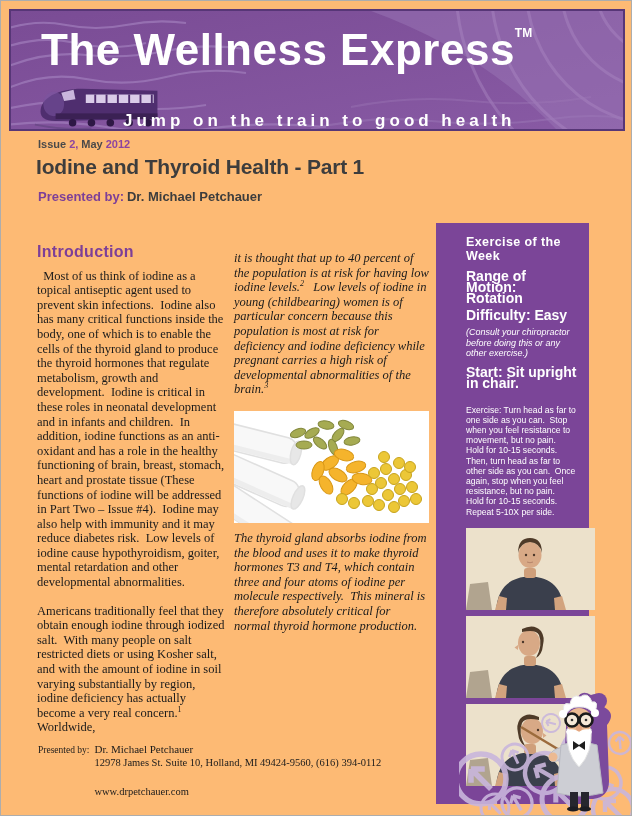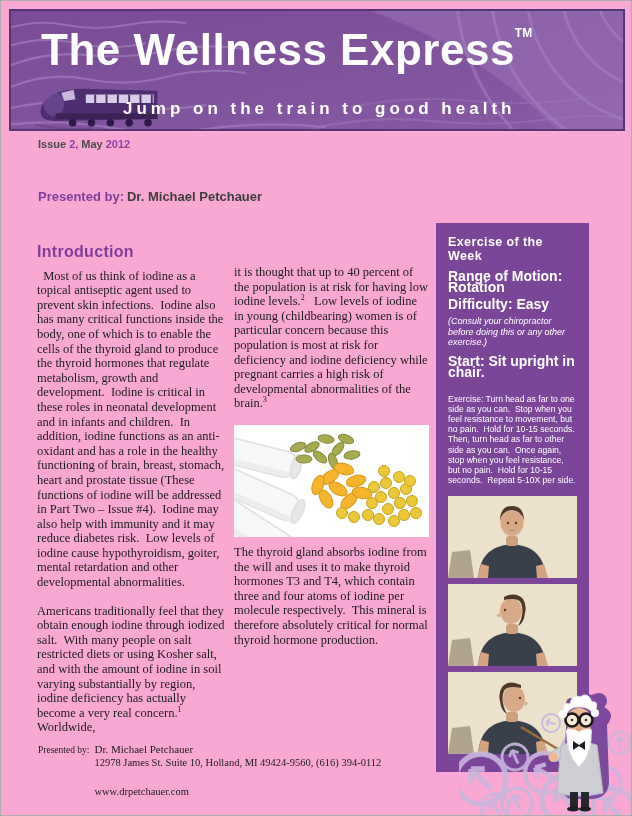--- a/index.html
+++ b/index.html
@@ -1,50 +1,50 @@
 <!DOCTYPE html>
 <html><head>
 <meta charset="utf-8">
 <style>
   html,body{margin:0;padding:0;background:#888;}
-  .page{position:relative;width:630px;height:814px;background:#f9a8d4;border:1px solid #adadad;
+  .page{position:relative;width:630px;height:814px;background:#fdba74;border:1px solid #adadad;
         overflow:hidden;font-family:"Liberation Sans",sans-serif;box-shadow:0 2px 2px rgba(0,0,0,.3);}
   
   .masthead{position:absolute;left:8px;top:8px;width:612px;height:118px;border:2px solid #573677;
             overflow:hidden;background:#7e5299;}
   .mast-bg{position:absolute;left:0;top:0;width:100%;height:100%;}
   .mast-title{position:absolute;left:30px;top:14px;color:#fff;font-size:44px;font-weight:bold;
               letter-spacing:.5px;white-space:nowrap;}
   .mast-title .tm{font-size:12px;vertical-align:28px;font-weight:bold;letter-spacing:0;}
-  .mast-tagline{position:absolute;left:112px;top:88px;color:#fff;font-size:17px;font-weight:bold;
+  .mast-tagline{position:absolute;left:112px;top:100px;color:#fff;font-size:17px;font-weight:bold;
                 letter-spacing:4px;white-space:nowrap;}
   .train{position:absolute;left:22px;top:64px;width:132px;height:56px;}
   
   .issue-line{position:absolute;left:37px;top:137px;font-size:11px;font-weight:bold;color:#4a4a4a;}
   .issue-line .pur{color:#8d44a0;}
   .issue-line span{margin-right:3px;}
   .article-title{position:absolute;left:35px;top:154px;margin:0;font-size:21px;font-weight:bold;
                  color:#3d3d3d;letter-spacing:-.2px;}
   .presented-line{position:absolute;left:37px;top:188px;font-size:13px;font-weight:bold;}
   .presented-line .pb{color:#7d3f98;}
   .presented-line .pname{color:#3d3d3d;margin-left:3px;}
   
   .col{position:absolute;top:216px;font-family:"Liberation Serif",serif;font-size:12.5px;
        line-height:14.6px;color:#1b1b1b;margin-top:28px;}
   .col p{margin:0 0 14px 0;white-space:pre-wrap;}
   .col sup{font-size:8px;line-height:0;}
   .col-left{left:36px;width:188px;}
-  .col-mid{left:233px;top:236px;width:195px;}
+  .col-mid{left:233px;top:222px;width:195px;font-style:italic;}
   .intro-h{margin:0 0 9px 0;font-family:"Liberation Sans",sans-serif;font-size:16px;
            font-weight:bold;color:#7d3f98;letter-spacing:.3px;}
   .pills{width:195px;height:112px;margin:0 0 8px 0;}
   .pills svg{display:block;width:100%;height:100%;}
   
   .sidebar{position:absolute;left:435px;top:222px;width:153px;box-sizing:border-box;
-           background:#7b4598;color:#fff;padding:12px 12px 12px 12px;}
+           background:#7b4598;color:#fff;padding:12px 12px 12px 30px;}
   .sidebar h3{margin:0 0 8px 0;font-size:12.5px;font-weight:bold;letter-spacing:.4px;}
   .sb-line{margin:0 0 6px 0;font-size:14px;font-weight:bold;line-height:11px;}
   .sb-note{margin:2px 0 8px 0;font-size:9px;font-weight:normal;font-style:italic;line-height:10.5px;}
   .sb-ex{margin:16px 0 11px 0;font-size:8.6px;font-weight:normal;line-height:10.2px;white-space:pre-wrap;}
   .photo{width:129px;height:82px;margin:0 0 6px 0;}
   .photo svg{display:block;width:100%;height:100%;}
   
   .footer{position:absolute;left:37px;top:742px;display:flex;font-family:"Liberation Serif",serif;color:#1b1b1b;}
   .f-label{font-size:9.5px;padding-top:2px;margin-right:5px;}
   .f-name{font-size:11px;margin-bottom:2px;}
@@ -109,20 +109,21 @@
           <circle cx="122" cy="50" r="4"></circle>
       </g>
       <path d="M2,52 q30,6 60,4" stroke="#6d4a8a" stroke-width="2" fill="none"></path>
     </svg>
     <div class="mast-tagline">Jump on the train to good health</div>
   </div>
 
   <div class="issue-line">
     <span>Issue</span><span class="pur">2,</span><span>May</span><span class="pur">2012</span>
   </div>
+  <h1 class="article-title">Iodine and Thyroid Health - Part 1</h1>
   <div class="presented-line">
     <span class="pb">Presented by:</span><span class="pname">Dr. Michael Petchauer</span>
   </div>
 
   <div class="col col-left">
     <h2 class="intro-h">Introduction</h2>
     <p><span>  Most of us think of iodine as a topical antiseptic agent used to prevent skin infections.  Iodine also has many critical functions inside the body, one of which is to enable the cells of the thyroid gland to produce the thyroid hormones that regulate metabolism, growth and development.  Iodine is critical in these roles in neonatal development and in infants and children.  In addition, iodine functions as an anti-oxidant and has a role in the healthy functioning of brain, breast, stomach, heart and prostate tissue (These functions of iodine will be addressed in Part Two – Issue #4).  Iodine may also help with immunity and it may reduce diabetes risk.  Low levels of iodine cause hypothyroidism, goiter, mental retardation and other developmental abnormalities.</span></p>
     <p><span>Americans traditionally feel that they obtain enough iodine through iodized salt.  With many people on salt restricted diets or using Kosher salt, and with the amount of iodine in soil varying substantially by region, iodine deficiency has actually become a very real concern.</span><sup>1</sup><span>  Worldwide,</span></p>
   </div>
 
@@ -185,21 +186,21 @@
           <circle cx="178" cy="76" r="5.5"></circle>
             <circle cx="182" cy="88" r="5.5"></circle>
             <circle cx="150" cy="46" r="5.5"></circle>
           <circle cx="165" cy="52" r="5.5"></circle>
             <circle cx="176" cy="56" r="5.5"></circle>
             <circle cx="120" cy="92" r="5.5"></circle>
           <circle cx="108" cy="88" r="5.5"></circle>
         </g>
       </svg>
     </div>
-    <p>The thyroid gland absorbs iodine from the will and uses it to make thyroid hormones T3 and T4, which contain three and four atoms of iodine per molecule respectively.  This mineral is therefore absolutely critical for normal thyroid hormone production.</p>
+    <p>The thyroid gland absorbs iodine from the blood and uses it to make thyroid hormones T3 and T4, which contain three and four atoms of iodine per molecule respectively.  This mineral is therefore absolutely critical for normal thyroid hormone production.</p>
   </div>
 
   <div class="sidebar">
     <h3>Exercise of the Week</h3>
     <p class="sb-line">Range of Motion: Rotation</p>
     <p class="sb-line">Difficulty: Easy</p>
     <p class="sb-note">(Consult your chiropractor before doing this or any other exercise.)</p>
     <p class="sb-line">Start: Sit upright in chair.</p>
     <p class="sb-ex">Exercise: Turn head as far to one side as you can.  Stop when you feel resistance to movement, but no pain.  Hold for 10-15 seconds.  Then, turn head as far to other side as you can.  Once again, stop when you feel resistance, but no pain.  Hold for 10-15 seconds.  Repeat 5-10X per side.</p>
 

